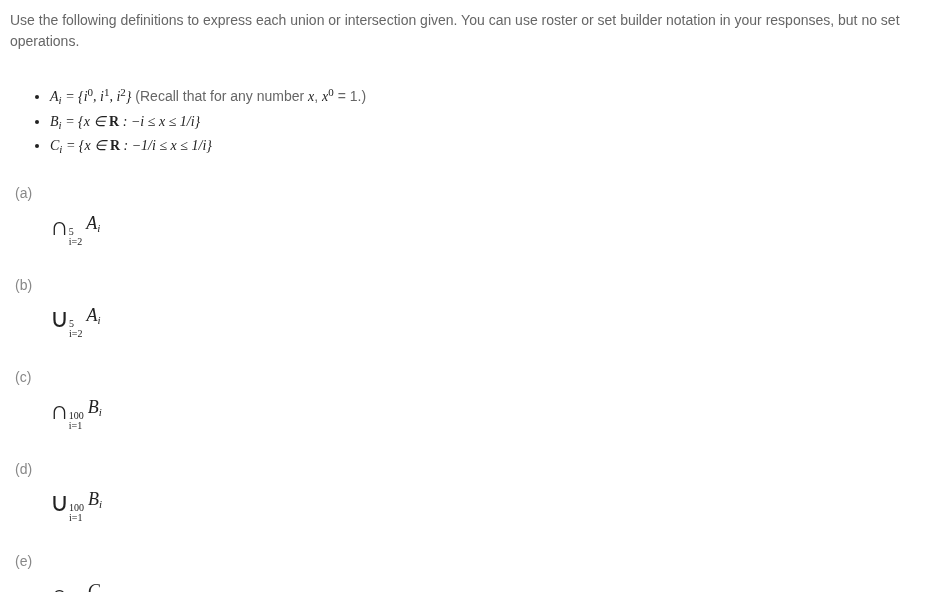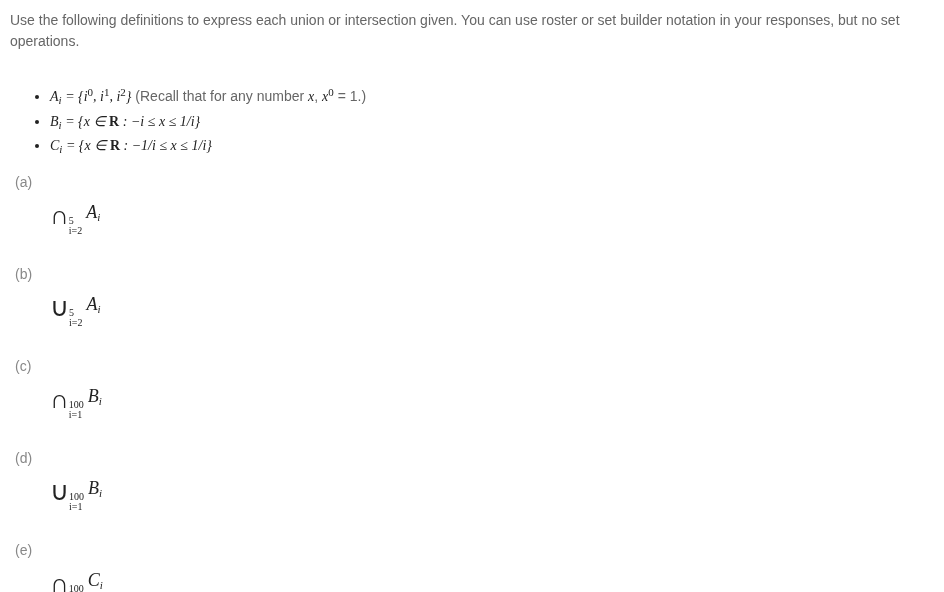--- a/index.html
+++ b/index.html
@@ -8,21 +8,21 @@
       margin: 0;
       padding: 10px 10px 20px 10px;
       font-size: 14px;
       line-height: 1.5;
       width: 924px;
     }
     .instructions {
       margin-bottom: 32px;
     }
     .definitions {
-      margin: 10px 0 14px 0;
+      margin: 10px 0 25px 0;
       padding-left: 40px;
     }
     .definitions li {
       margin: 2px 0;
       color: #222;
     }
     .definitions li .math {
       font-family: "Times New Roman", serif;
       font-style: italic;
       color: #222;

